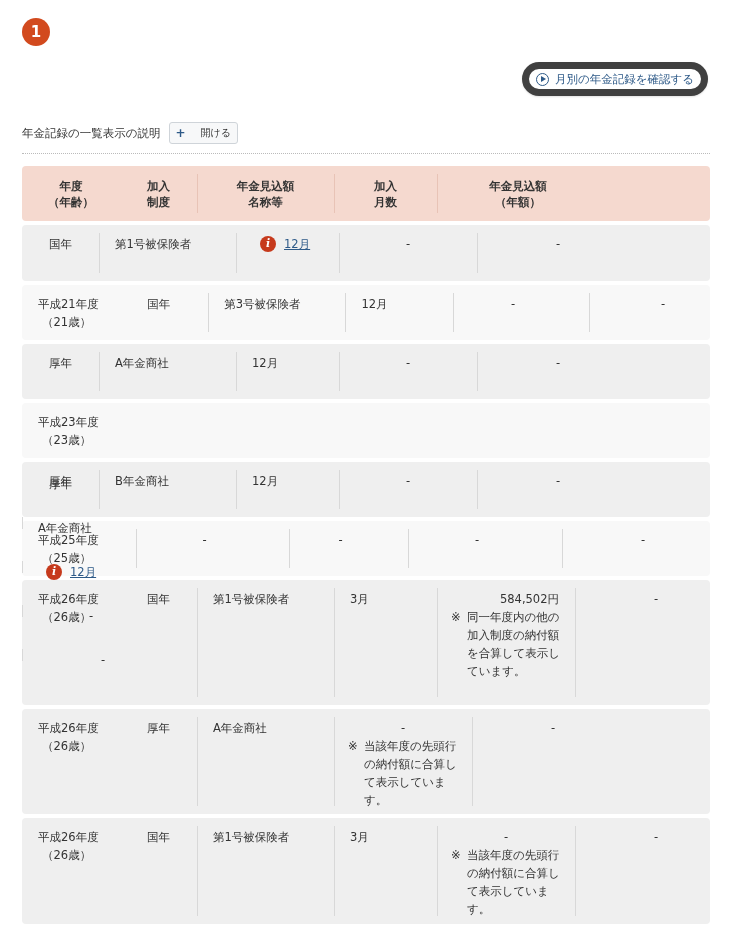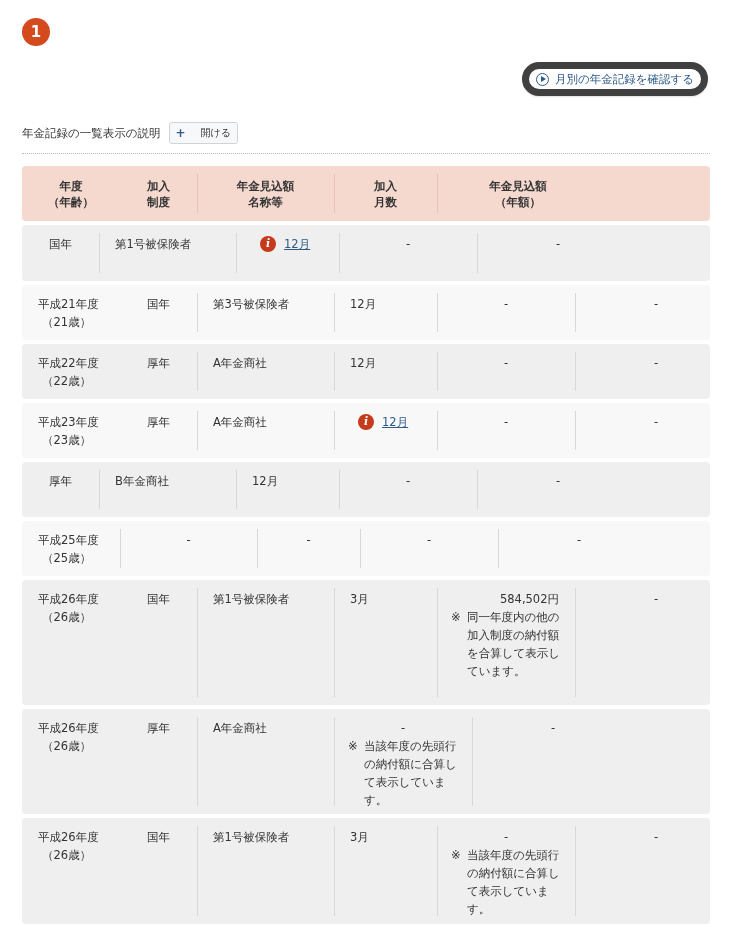--- a/index.html
+++ b/index.html
@@ -26,21 +26,21 @@
               background: #f7f8f9; display: flex; align-items: center; gap: 2px; cursor: pointer; }
   .plus-icon { color: #2e5a88; font-weight: bold; font-size: 12px; }
   .open-label { font-size: 10px; color: #333; padding-left: 13px; }
   .dotted { position: absolute; left: 22px; top: 153px; width: 688px; border-top: 1px dotted #bbb; }
 
   .table { position: absolute; left: 22px; top: 166px; width: 688px; }
   .row { display: flex; border-radius: 4px; margin-bottom: 4px; }
   .header-row { background: #f5d9cf; height: 55px; font-weight: bold; font-size: 11px; color: #333; }
   .header-row .cell { text-align: center; justify-content: center; padding-top: 0; align-items: center; display: flex; line-height: 16px; white-space: pre-line; }
   .row.gray { background: #efefef; }
-  .row.light { background: #f8f8f8; }
+  .row.light { background: #f8f8f8; gap: 16px; }
   .cell { box-sizing: border-box; position: relative; font-size: 11.5px; line-height: 18px; padding-top: 10px; }
   .cell.sep::before { content: ""; position: absolute; left: 0; top: 8px; bottom: 8px; border-left: 1px solid #d8d8d8; }
   .header-row .cell.sep::before { top: 8px; bottom: 8px; border-left-color: #e8c3b6; }
   .c1 { width: 98px; padding-left: 16px; }
   .c2 { width: 77px; text-align: center; }
   .c3 { width: 137px; padding-left: 16px; }
   .c4 { width: 103px; padding-left: 16px; }
   .c5 { width: 138px; }
   .c6 { width: 135px; text-align: center; padding-left: 27px; }
   .header-row .c1, .header-row .c3, .header-row .c4 { padding-left: 0; }
@@ -112,35 +112,31 @@
     <div class="cell c3 sep">第3号被保険者</div>
     <div class="cell c4 sep">
       <div class="months-wrap">
             <span>12月</span>
           </div>
     </div>
     <div class="cell c5 sep dash-center">-</div>
     <div class="cell c6 sep">-</div>
   </div>
       <div class="row gray" style="height: 55px;">
-    <div class="cell c1">
-      <div>平成22年度</div>
-      <div class="age">（22歳）</div>
-    </div>
     <div class="cell c2">厚年</div>
     <div class="cell c3 sep">A年金商社</div>
     <div class="cell c4 sep">
       <div class="months-wrap">
             <span>12月</span>
           </div>
     </div>
     <div class="cell c5 sep dash-center">-</div>
     <div class="cell c6 sep">-</div>
   </div>
-      <div class="row light" style="height: 55px;">
+      <div class="row light" style="height: 55px; flex-direction: column;">
     <div class="cell c1">
       <div>平成23年度</div>
       <div class="age">（23歳）</div>
     </div>
     <div class="cell c2">厚年</div>
     <div class="cell c3 sep">A年金商社</div>
     <div class="cell c4 sep">
       <div class="months-wrap with-icon">
             <span class="info-icon">i</span>
             <span class="month-link">12月</span>

